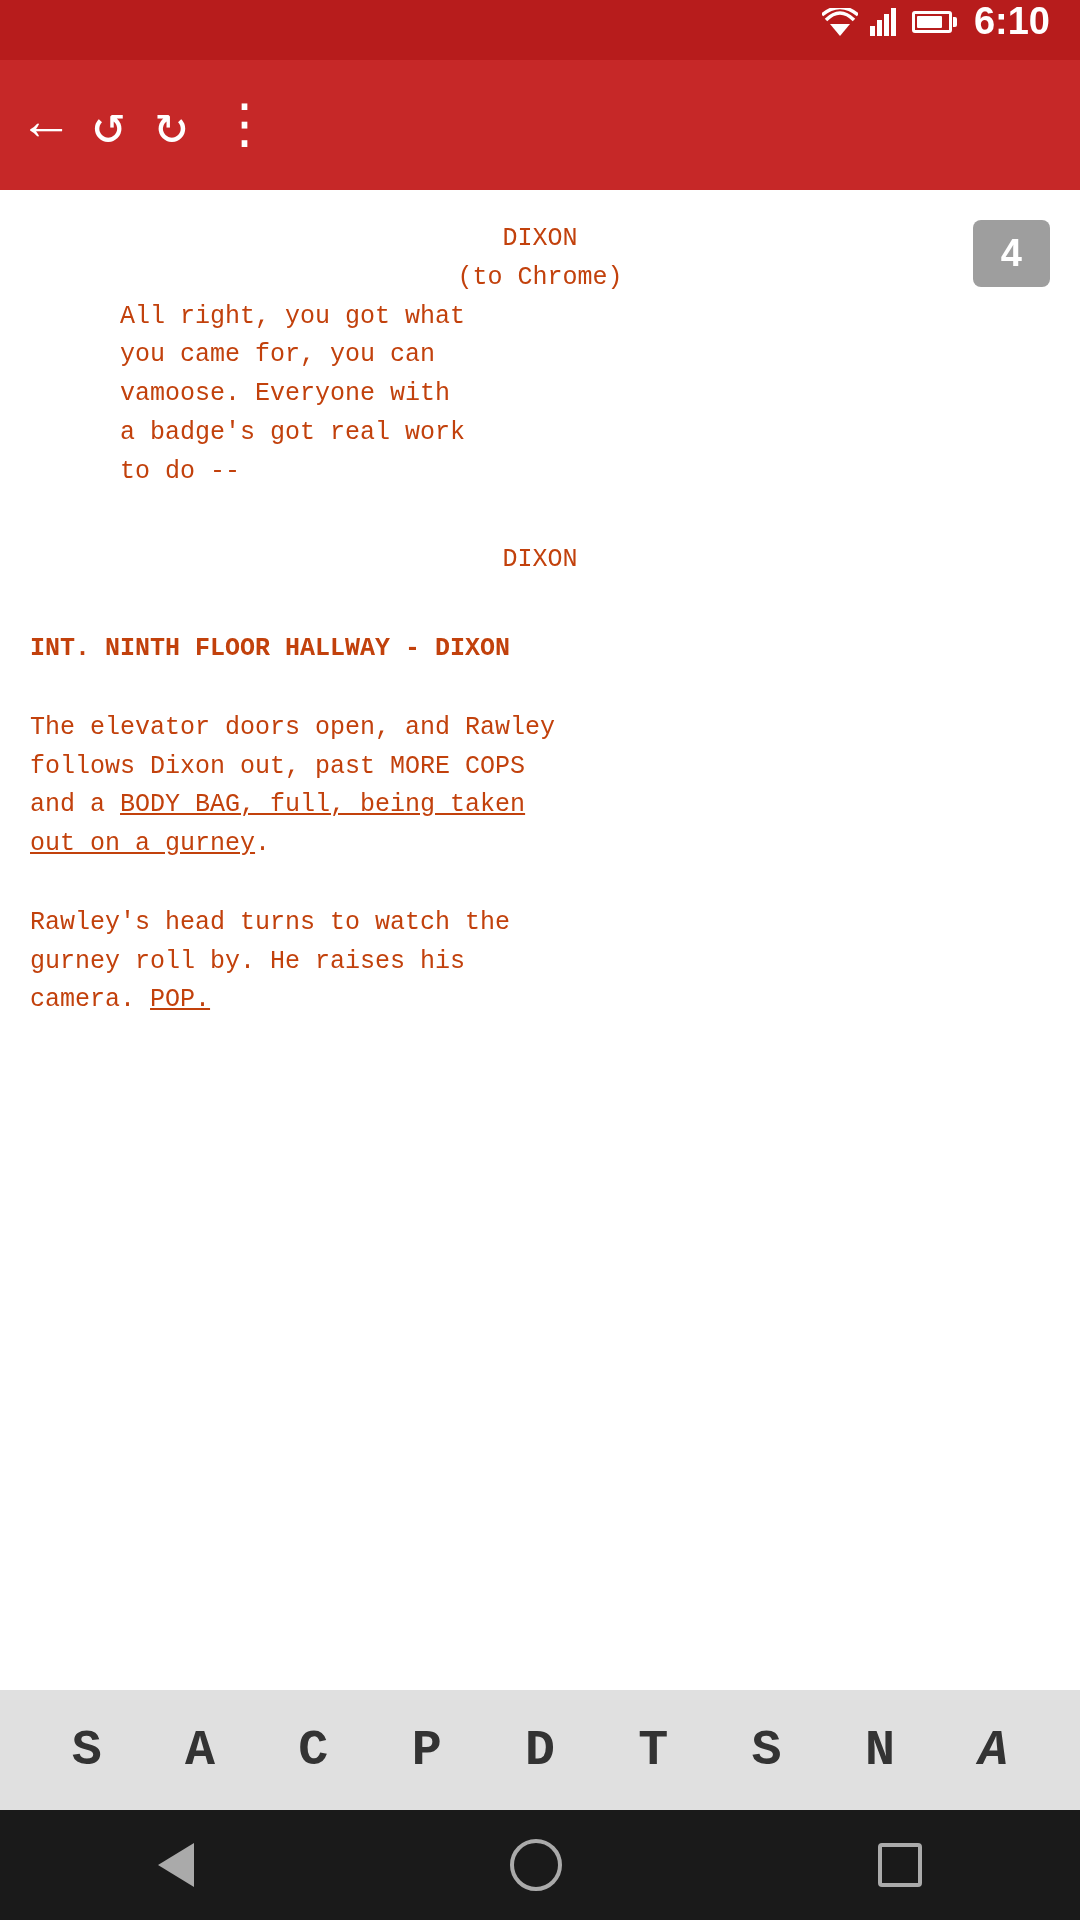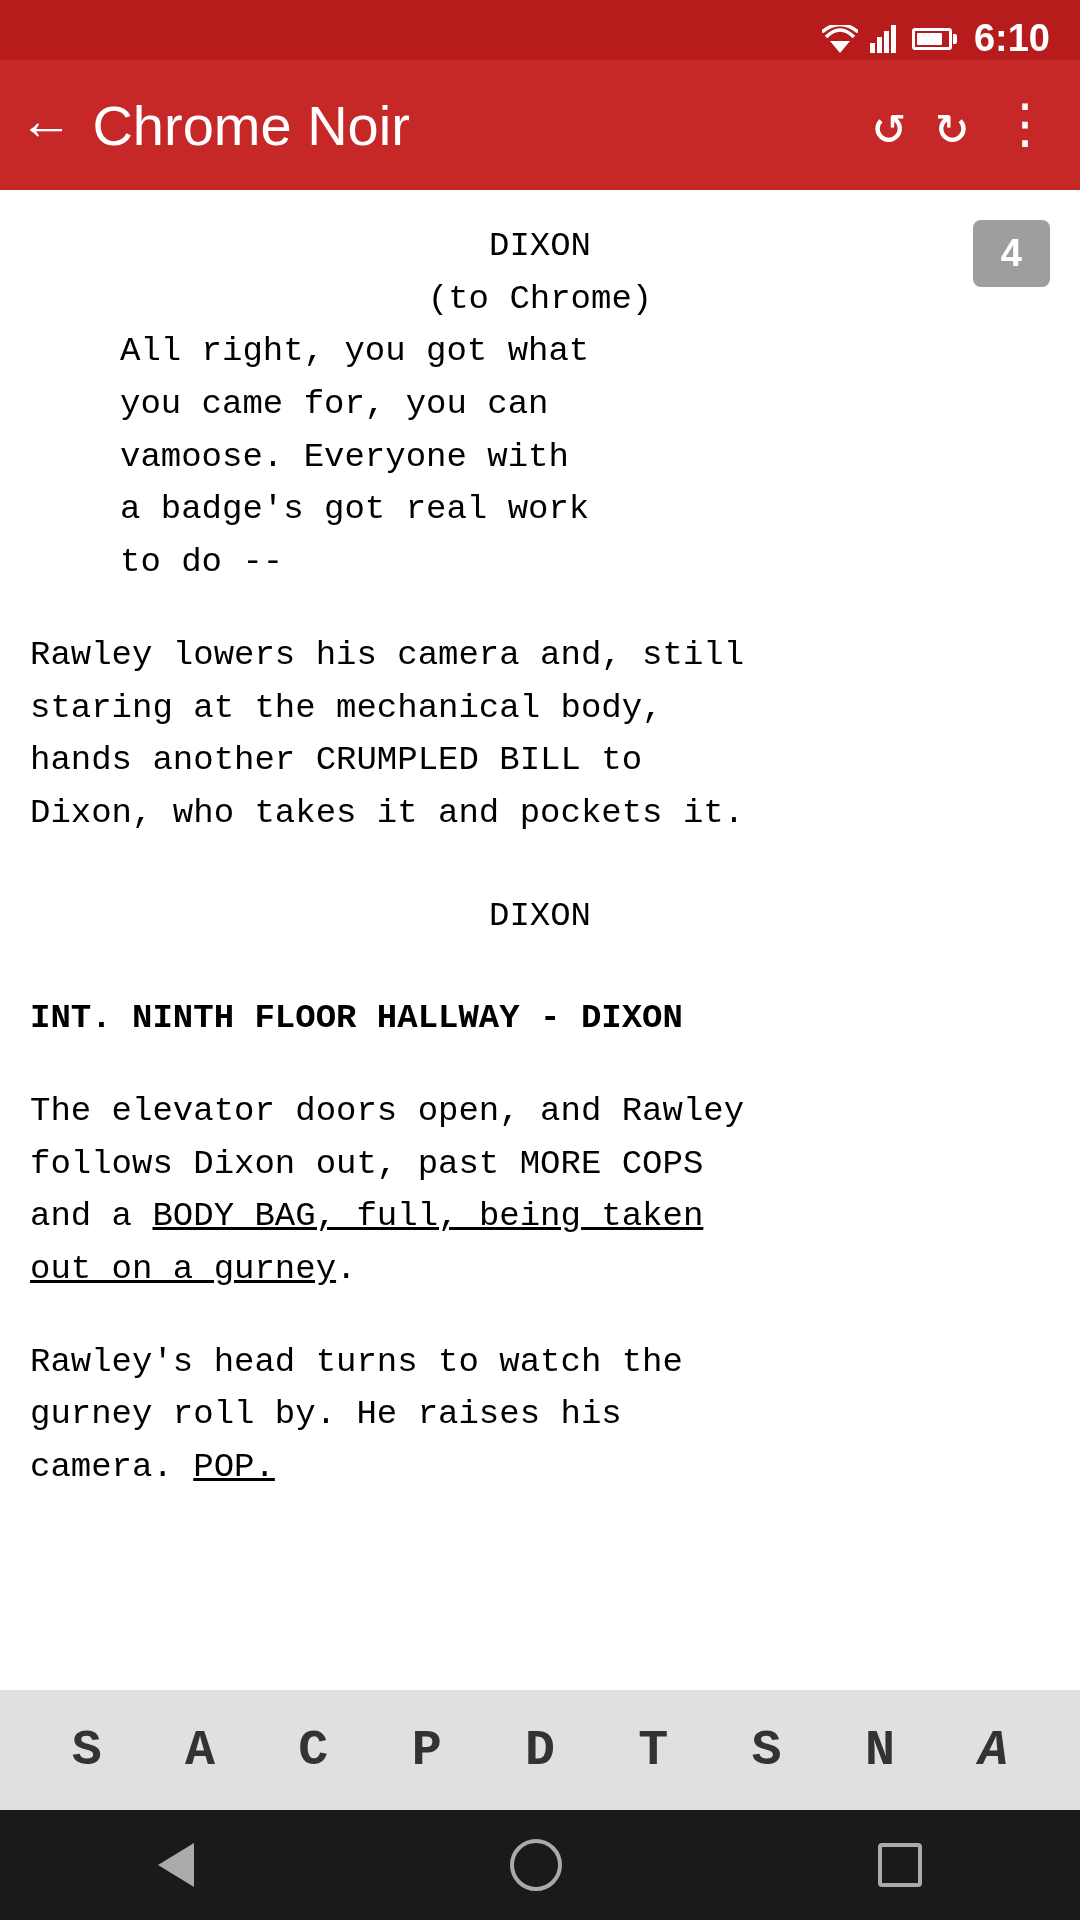--- a/index.html
+++ b/index.html
@@ -13,21 +13,21 @@
       overflow: hidden;
       display: flex;
       flex-direction: column;
     }
 
     
     .status-bar {
       background: #b71c1c;
       height: 60px;
       display: flex;
-      align-items: flex-end;
+      align-items: flex-start;
       justify-content: flex-end;
       padding: 0 30px;
       flex-shrink: 0;
     }
 
     .status-icons {
       display: flex;
       align-items: center;
       gap: 12px;
     }
@@ -131,23 +131,23 @@
       background: #9e9e9e;
       color: white;
       font-size: 38px;
       font-family: sans-serif;
       font-weight: bold;
       padding: 12px 28px;
       border-radius: 8px;
     }
 
     .script-text {
-      font-size: 34px;
+      font-size: 25px;
       line-height: 1.55;
-      color: #000000;
+      color: #c2410c;
     }
 
     .character-name {
       text-align: center;
       font-weight: normal;
       margin-bottom: 0;
     }
 
     .parenthetical {
       text-align: center;
@@ -260,44 +260,37 @@
     <div class="battery-icon">
       <div class="battery-fill"></div>
     </div>
 
     <span class="status-time">6:10</span>
   </div>
 </div>
 
 <div class="app-bar">
   <span class="back-button">←</span>
-  <span class="app-title">Chrome Noir</span>
   <div class="app-bar-actions">
     <span class="undo-icon">↺</span>
     <span class="redo-icon">↻</span>
     <span class="more-icon">⋮</span>
   </div>
 </div>
 
 <div class="content">
 
   <div class="page-number-badge">4</div>
 
   <div class="script-text">
 
     <div class="character-name">DIXON</div>
     <div class="parenthetical">(to Chrome)</div>
     <div class="dialogue">All right, you got what<br>you came for, you can<br>vamoose. Everyone with<br>a badge's got real work<br>to do --</div>
 
-    <div class="action">
-      Rawley lowers his camera and, still<br>
-      staring at the mechanical body,<br>
-      hands another CRUMPLED BILL to<br>
-      Dixon, who takes it and pockets it.
-    </div>
 
     <div style="margin-top:50px;" class="character-name">DIXON</div>
 
     <div class="scene-heading">INT. NINTH FLOOR HALLWAY - DIXON</div>
 
     <div class="action" style="margin-top:8px;">
       The elevator doors open, and Rawley<br>
       follows Dixon out, past MORE COPS<br>
       and a <span class="underline">BODY BAG, full, being taken<br>
       out on a gurney</span>.

